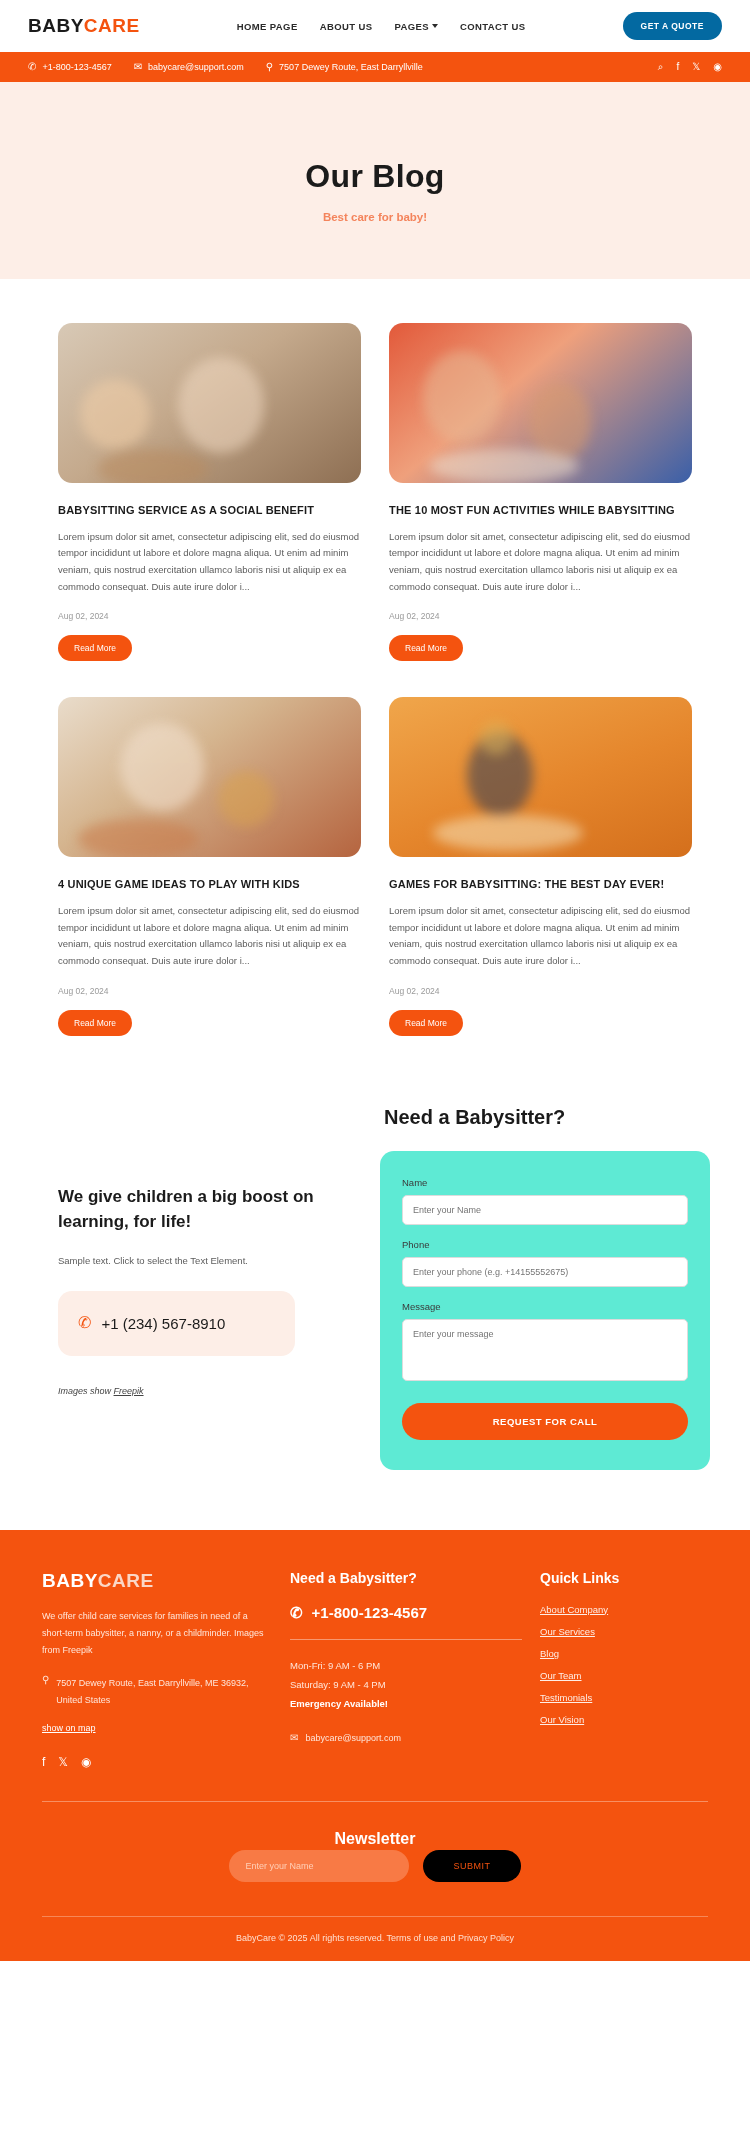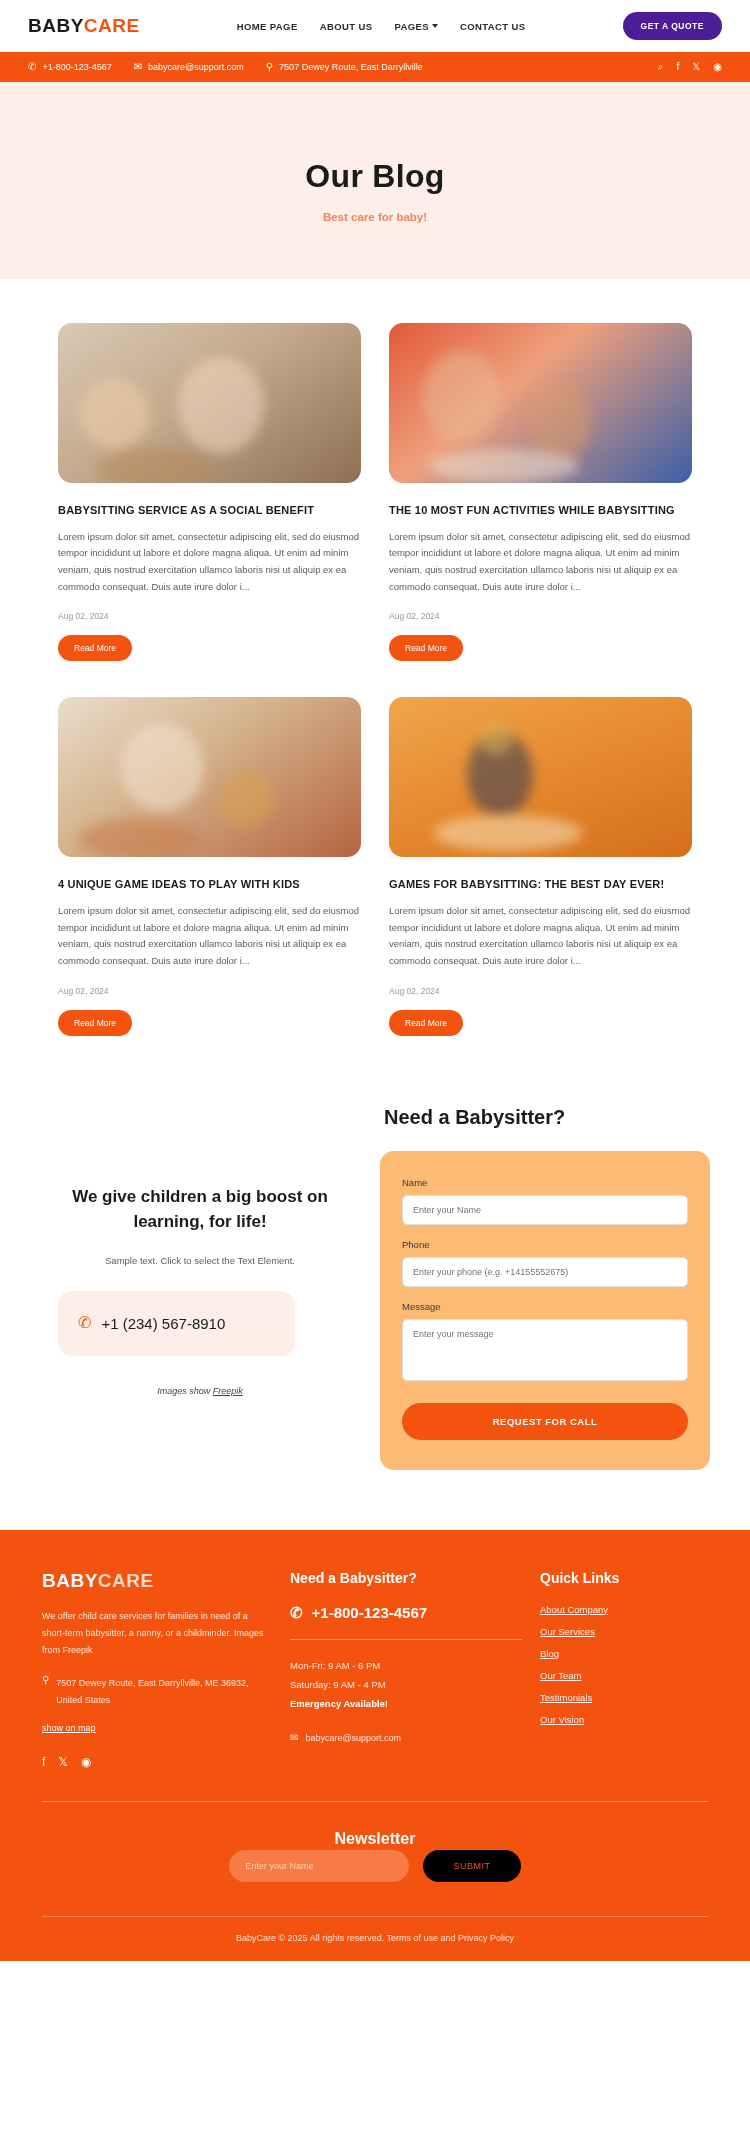--- a/index.html
+++ b/index.html
@@ -44,21 +44,21 @@
     gap: 3px;
   }
   .caret {
     width: 0; height: 0;
     border-left: 3px solid transparent;
     border-right: 3px solid transparent;
     border-top: 4px solid #2b2b2b;
     display: inline-block;
   }
   .quote-btn {
-    background: #4c1d95;
+    background: #0369a1;
     color: #fff;
     font-size: 8.5px;
     font-weight: bold;
     letter-spacing: .5px;
     border: none;
     border-radius: 20px;
     padding: 9px 18px;
     cursor: pointer;
   }
 
@@ -149,21 +149,21 @@
   .img-d { background: linear-gradient(160deg,#f0a64b 0%,#e5862c 55%,#d46f1c 100%); }
   .blob { position:absolute; border-radius:50%; filter: blur(6px); opacity:.55; }
 
   
   .cta {
     padding: 30px 40px 60px;
     display: grid;
     grid-template-columns: 320px 1fr;
     column-gap: 20px;
   }
-  .cta-left { padding: 78px 18px 0 18px; text-align: center; }
+  .cta-left { padding: 78px 18px 0 18px; }
   .cta-left h2 {
     font-size: 17px;
     line-height: 1.5;
     color: #1b1b1b;
   }
   .cta-left .note {
     font-size: 9.5px;
     color: #5c5c5c;
     line-height: 1.7;
     margin-top: 18px;
@@ -189,21 +189,21 @@
 
   .cta-right { }
   .cta-right h2 {
     font-size: 20px;
     color: #1b1b1b;
     text-align: left;
     margin-left: 4px;
   }
   .form-card {
     margin-top: 22px;
-    background: #fdba74;
+    background: #5eead4;
     border-radius: 14px;
     padding: 26px 22px 30px;
   }
   .field-label {
     font-size: 9.5px;
     color: #3a3a3a;
     margin-bottom: 7px;
     display: block;
   }
   .field {

